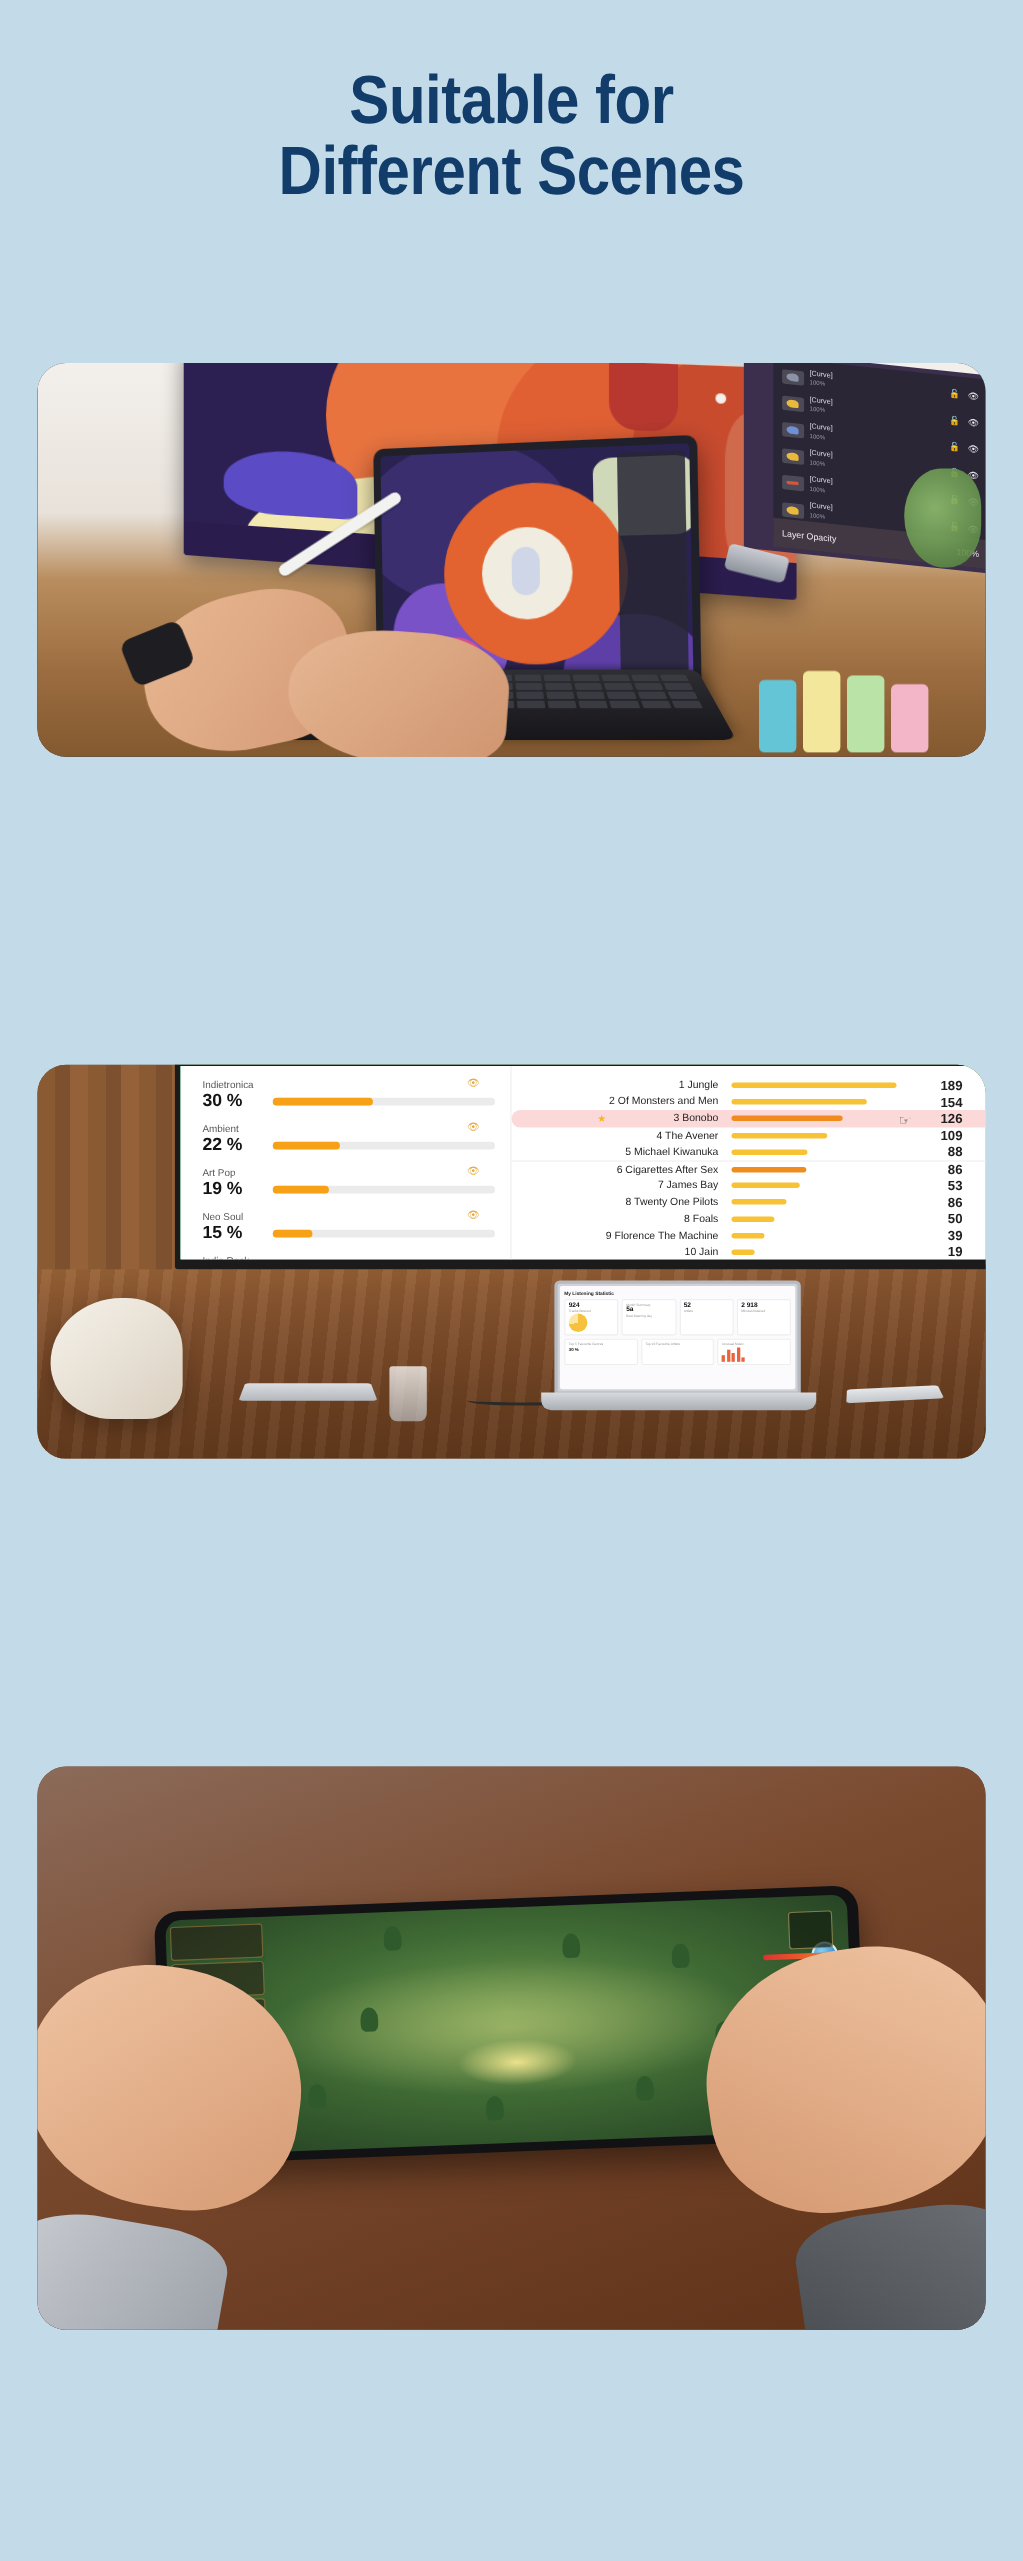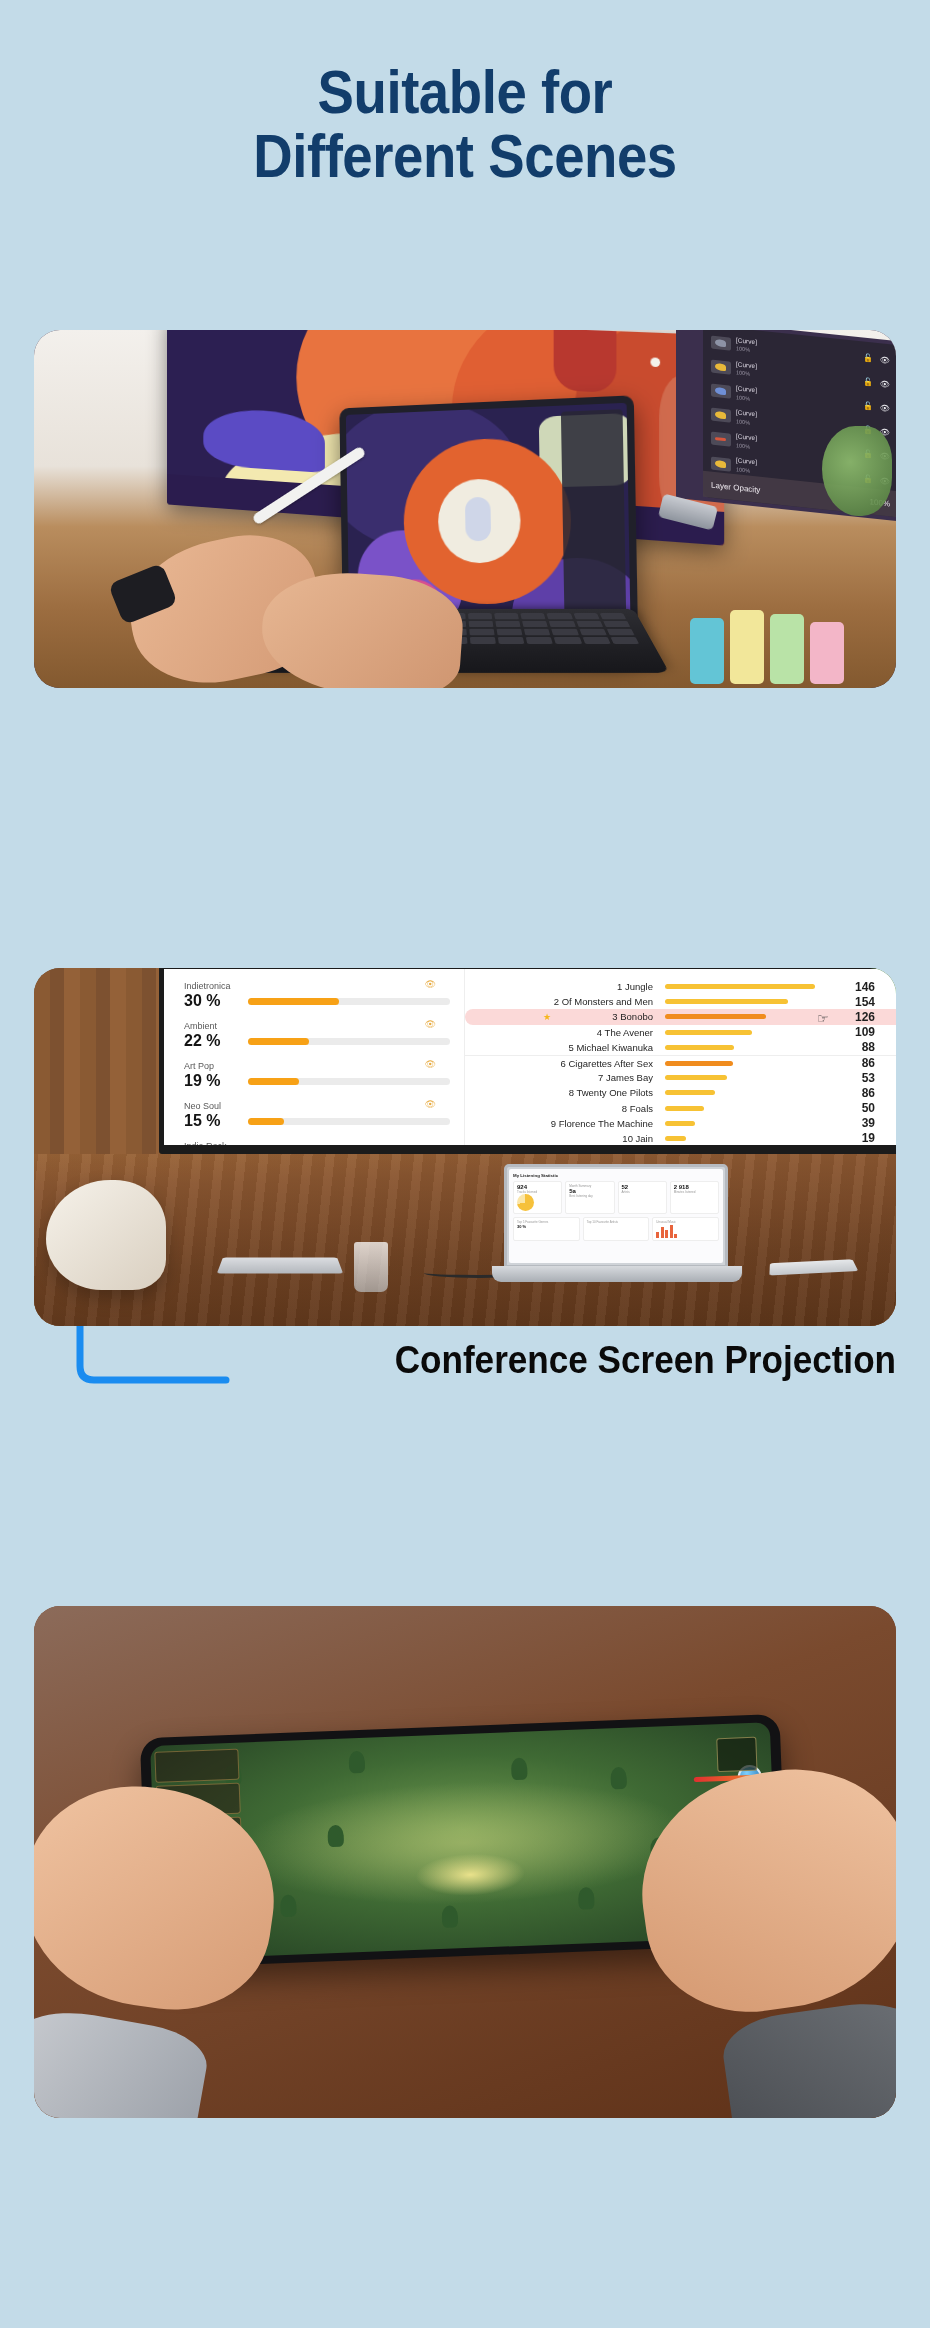--- a/index.html
+++ b/index.html
@@ -547,21 +547,21 @@
             <div class="gname">Indie  Rock</div>
           </div>
         </div>
 
         <div class="right">
           <div class="arow">
             <span class="aname">1 Jungle</span>
             <span class="abar">
                 <i style="width:100%"></i>
               </span>
-            <span class="aval">146</span>
+            <span class="aval">189</span>
           </div>
           <div class="arow">
             <span class="aname">2 Of Monsters and Men</span>
             <span class="abar">
                 <i style="width:82%"></i>
               </span>
             <span class="aval">154</span>
           </div>
           <div class="arow hl">
             <span class="astar">★</span>
@@ -682,26 +682,20 @@
                   <i style="height:30%"></i>
                 </div>
             </div>
           </div>
         </div>
       </div>
       <div class="base"></div>
     </div>
   </div>
 
-  <div class="caption-row">
-    <svg class="connector" viewBox="0 0 320 58">
-      <path d="M4 0 L4 40 Q4 54 18 54 L150 54" fill="none" stroke="#1a8cf0" stroke-width="7" stroke-linecap="round"></path>
-    </svg>
-    <div class="caption-text">Conference Screen Projection</div>
-  </div>
 </div>
 
 <div class="scene" style="top:1606px;">
   <div class="photo s3" style="height:512px;">
     <div class="bg"></div>
 
     <div class="phone" style="top:120px;">
       <div class="game">
         <span class="path"></span>
         <span class="glow"></span>

